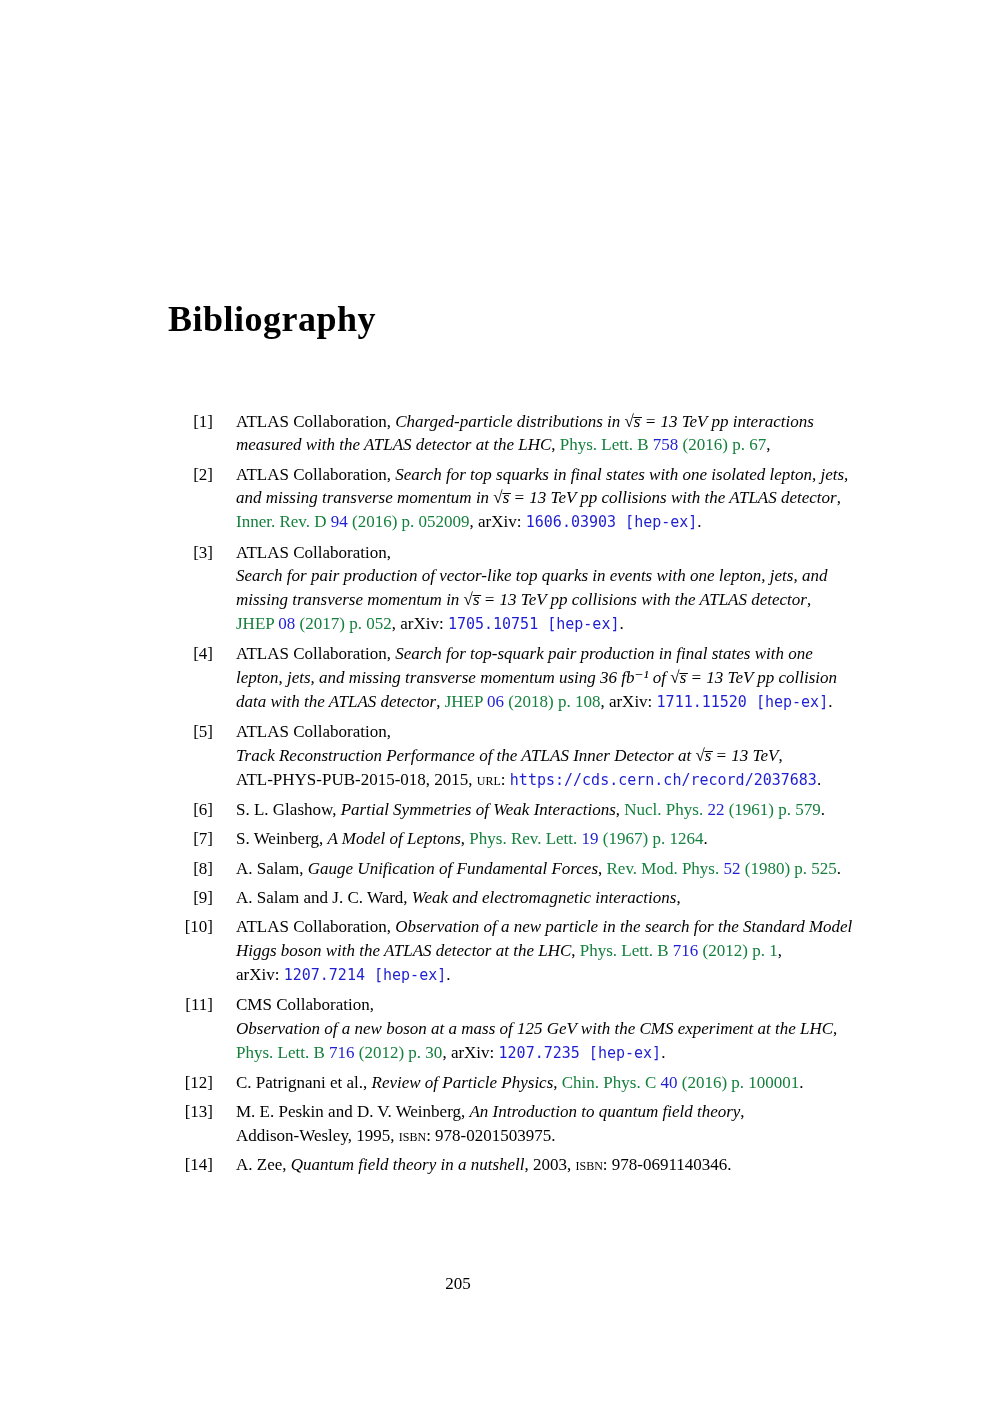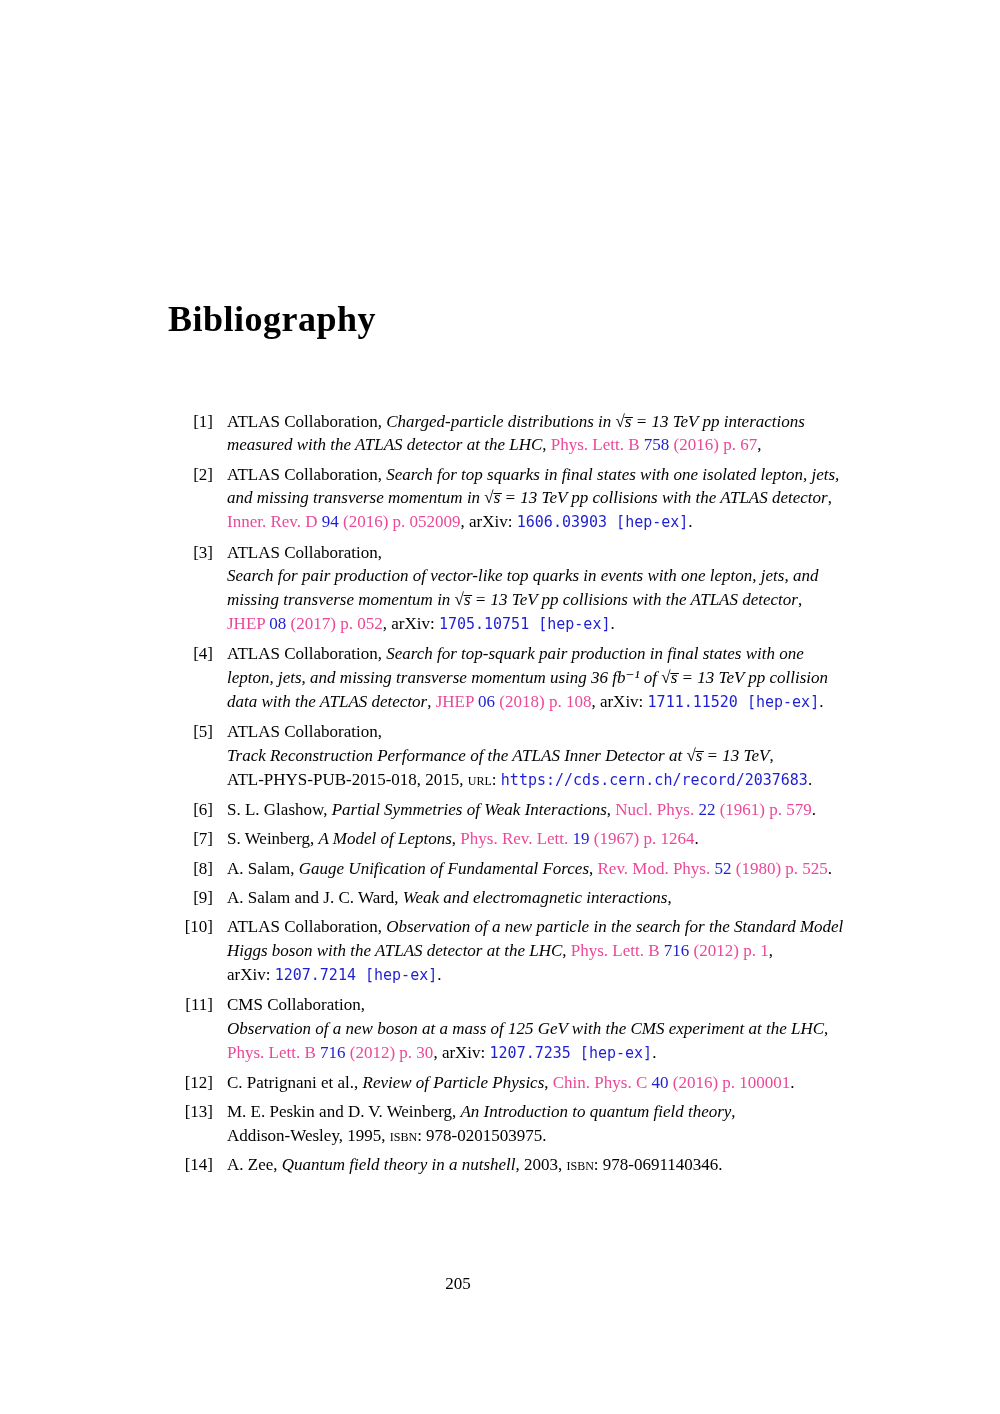--- a/index.html
+++ b/index.html
@@ -34,30 +34,30 @@
     margin-bottom: 5.5px;
   }
   .ref-label {
     flex: 0 0 45px;
     width: 45px;
     text-align: right;
     font-size: 17px;
     line-height: 23.8px;
   }
   .ref-body {
-    margin-left: 14px;
+    margin-left: 23px;
     font-size: 17px;
     line-height: 23.8px;
   }
   .ref-line {
     white-space: nowrap;
   }
   .seg-plain { color: #000000; }
   .seg-italic { font-style: italic; }
-  .seg-link { color: #ec4899; }
+  .seg-link { color: #15803d; }
   .seg-link-bold { color: #1e1ed2; font-weight: normal; text-align: center; }
   .seg-mono {
     color: #1e1ed2;
     font-family: "DejaVu Sans Mono", "Liberation Mono", monospace;
     font-size: 15px;
   }
   .seg-sc { font-variant: small-caps; }
   .page-number {
     position: absolute;
     top: 1274px;

